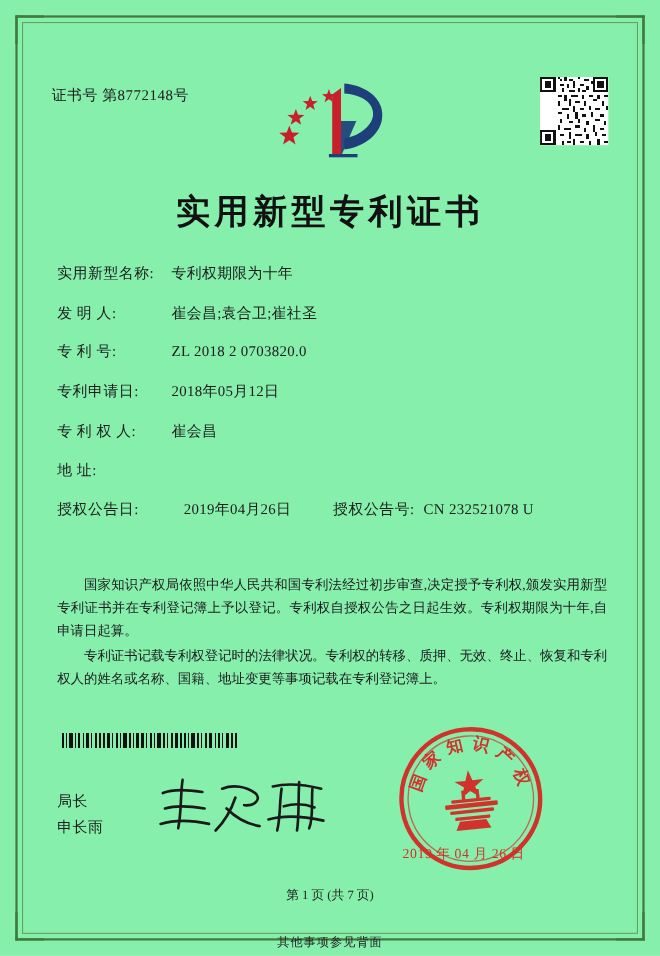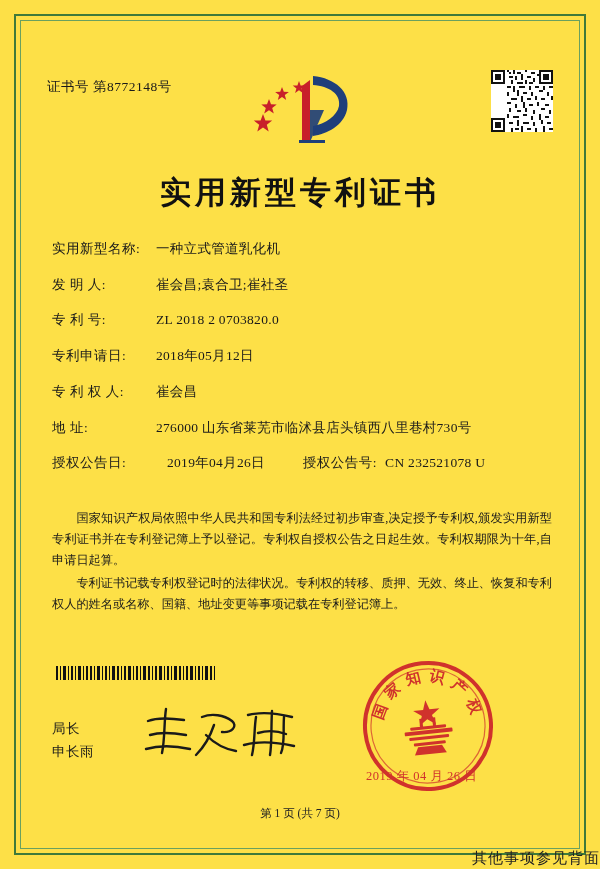--- a/index.html
+++ b/index.html
@@ -13,21 +13,21 @@
     font-family: "Liberation Serif", "DejaVu Serif", serif;
     color: #1a1a1a;
     position: relative;
     overflow: hidden;
   }
   .page {
     position: absolute;
     left: 0; top: 0;
     width: 600px;
     height: 869px;
-    background: #fde047;
+    background: #86efac;
   }
   
   .border-outer {
     position: absolute;
     left: 14px; top: 14px;
     width: 572px; height: 841px;
     border: 2px solid #3f7a3a;
     box-sizing: border-box;
   }
   .border-inner {
@@ -115,21 +115,21 @@
     white-space: nowrap;
   }
   .field-value2 {
     margin-left: 8px;
     letter-spacing: 0.3px;
   }
 
   .body-text {
     position: absolute;
     left: 52px;
-    top: 508px;
+    top: 521px;
     width: 500px;
     font-size: 12.2px;
     line-height: 1.72;
     text-align: justify;
     color: #1a1a1a;
   }
   .body-text p { margin: 0 0 2px 0; text-indent: 2em; }
 
   .barcode {
     position: absolute;
@@ -179,22 +179,22 @@
     top: 806px;
     text-align: center;
     font-size: 11.5px;
     color: #222;
   }
 
   .footnote {
     position: absolute;
     left: 0; right: 0;
     top: 849px;
-    text-align: right;
-    font-size: 15px;
+    text-align: center;
+    font-size: 11px;
     color: #222;
     letter-spacing: 1px;
   }
 </style>
 </head>
 <body>
 
 <div class="page">
 
   <div class="border-outer"></div>
@@ -312,41 +312,40 @@
       <path d="M63 44 L 77 44 L 63 76 Z" fill="#1f3f7a" opacity="0.92"></path>
       <rect x="52" y="74" width="26" height="3" fill="#1f3f7a"></rect>
     </svg>
   </div>
 
   <div class="title">实用新型专利证书</div>
 
   <div class="fields">
     <div class="field-row">
       <div class="field-label">实用新型名称:</div>
-      <div class="field-value">一种立式管道乳化机</div>
+      <div class="field-value">专利权期限为十年</div>
     </div>
     <div class="field-row">
       <div class="field-label">发  明  人:</div>
       <div class="field-value">崔会昌;袁合卫;崔社圣</div>
     </div>
     <div class="field-row">
       <div class="field-label">专  利  号:</div>
       <div class="field-value">ZL 2018 2 0703820.0</div>
     </div>
     <div class="field-row">
       <div class="field-label">专利申请日:</div>
       <div class="field-value">2018年05月12日</div>
     </div>
     <div class="field-row">
       <div class="field-label">专 利 权 人:</div>
       <div class="field-value">崔会昌</div>
     </div>
     <div class="field-row">
       <div class="field-label">地        址:</div>
-      <div class="field-value">276000 山东省莱芜市临沭县店头镇西八里巷村730号</div>
     </div>
     <div class="field-row pair">
       <div class="field-label">授权公告日:</div>
       <div class="field-value">2019年04月26日</div>
       <div class="field-label2">授权公告号:</div>
       <div class="field-value2">CN 232521078 U</div>
     </div>
   </div>
 
   <div class="body-text">

